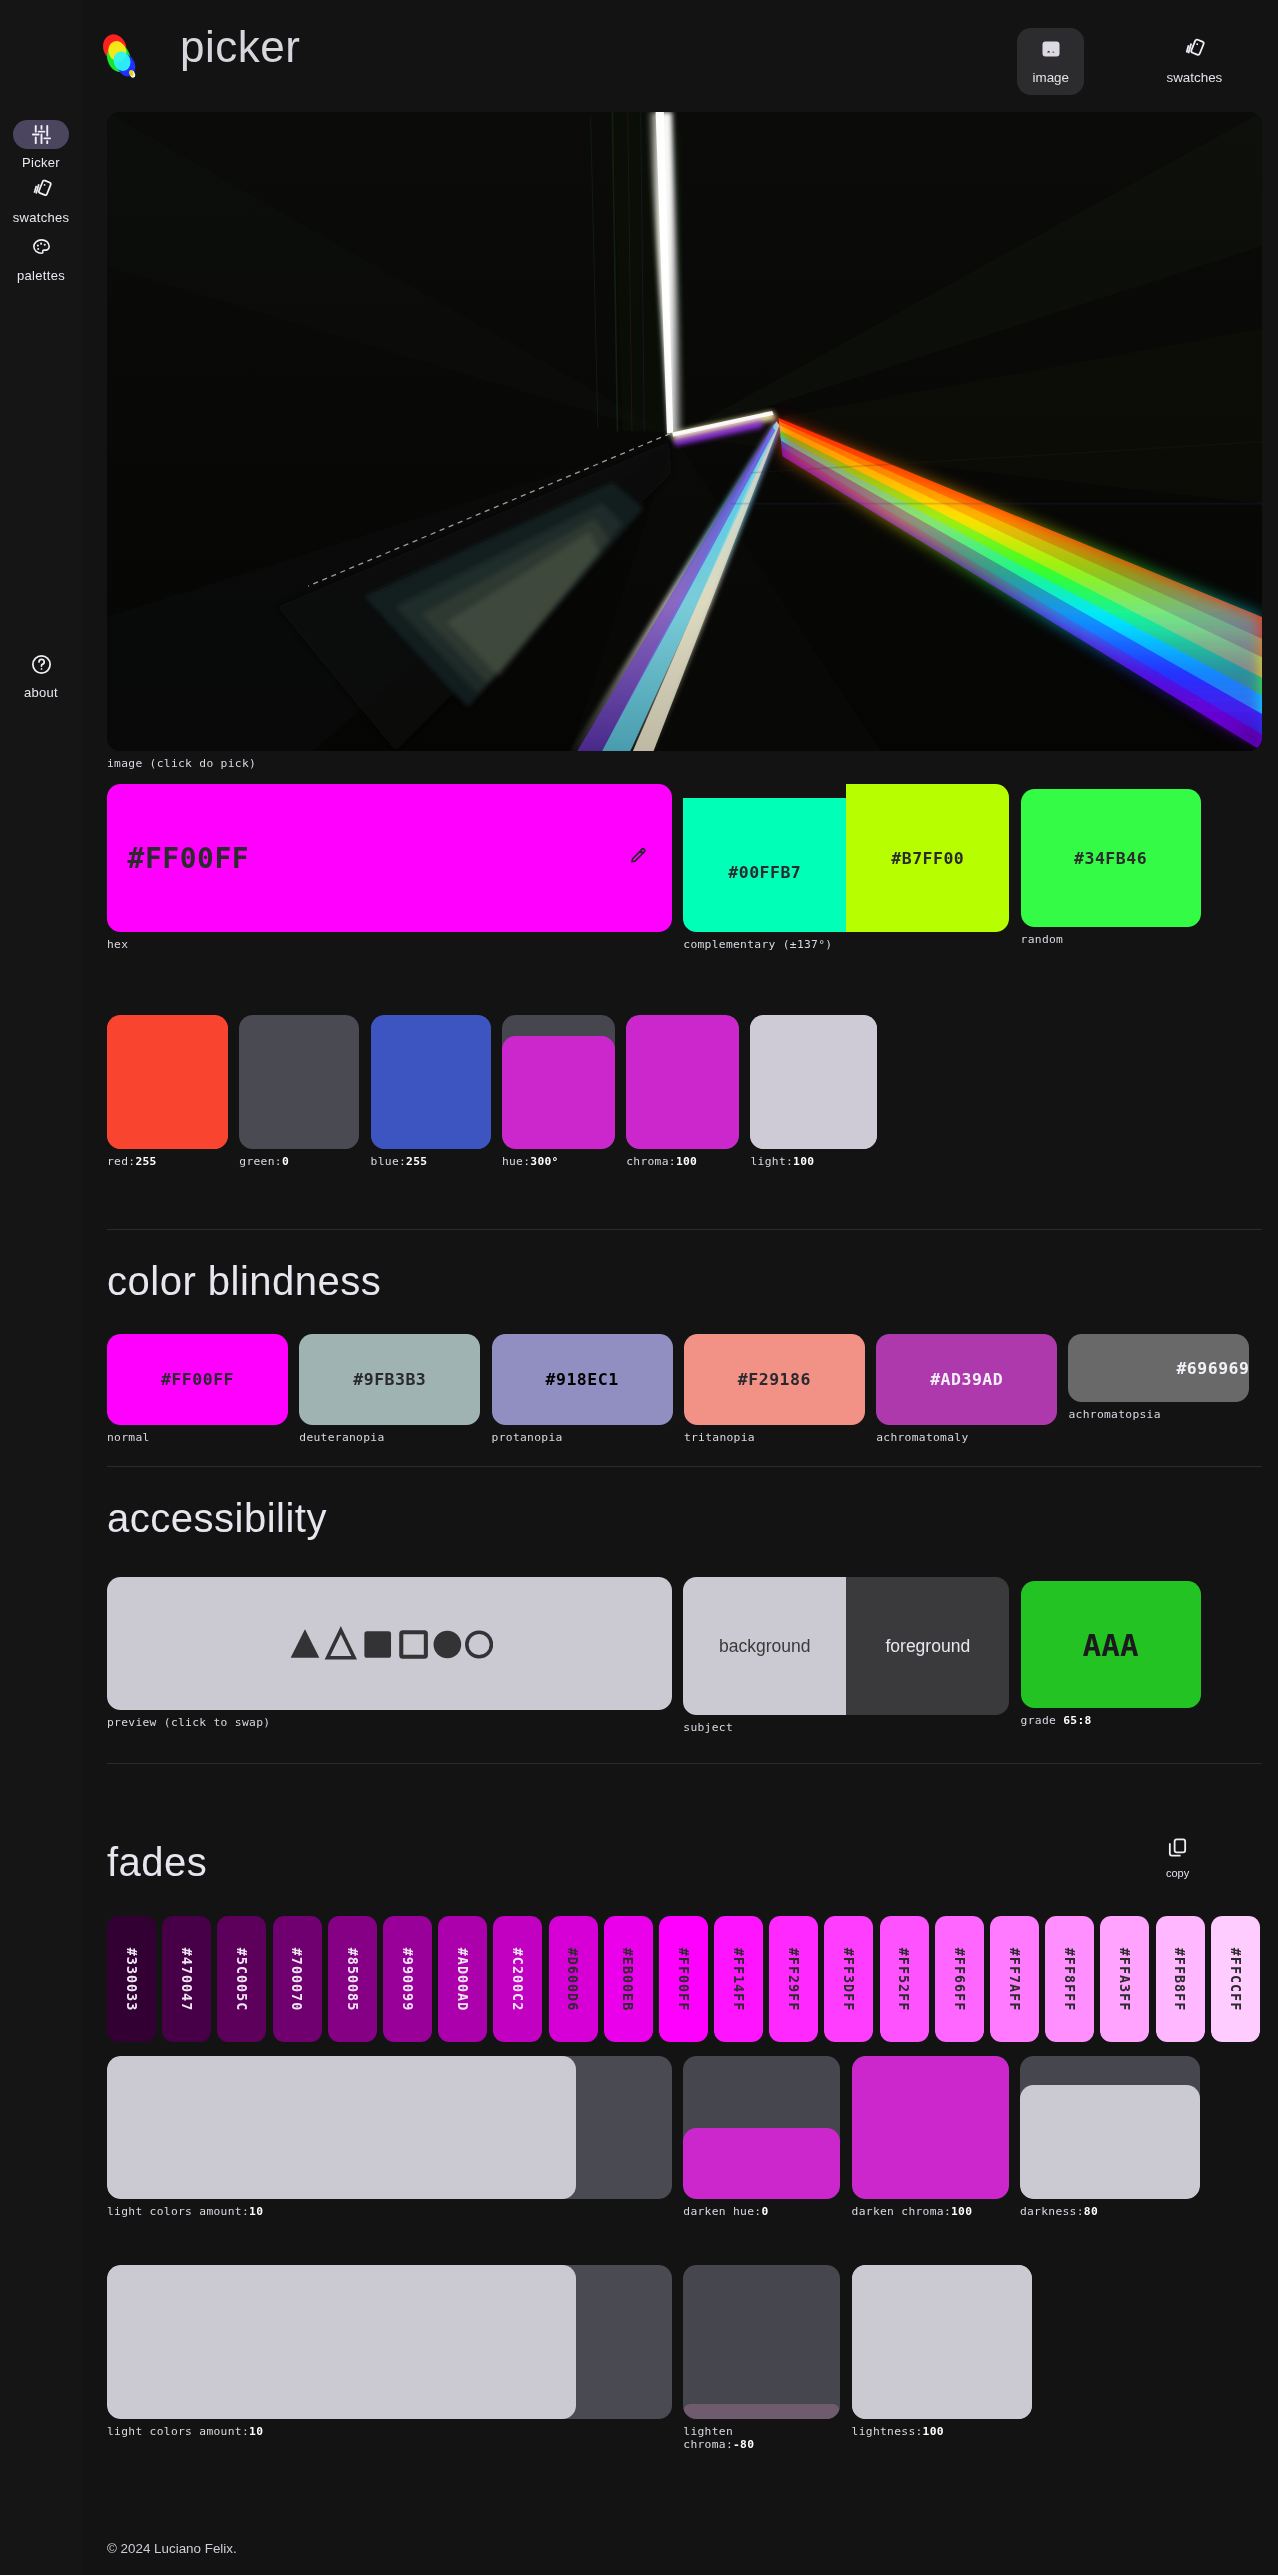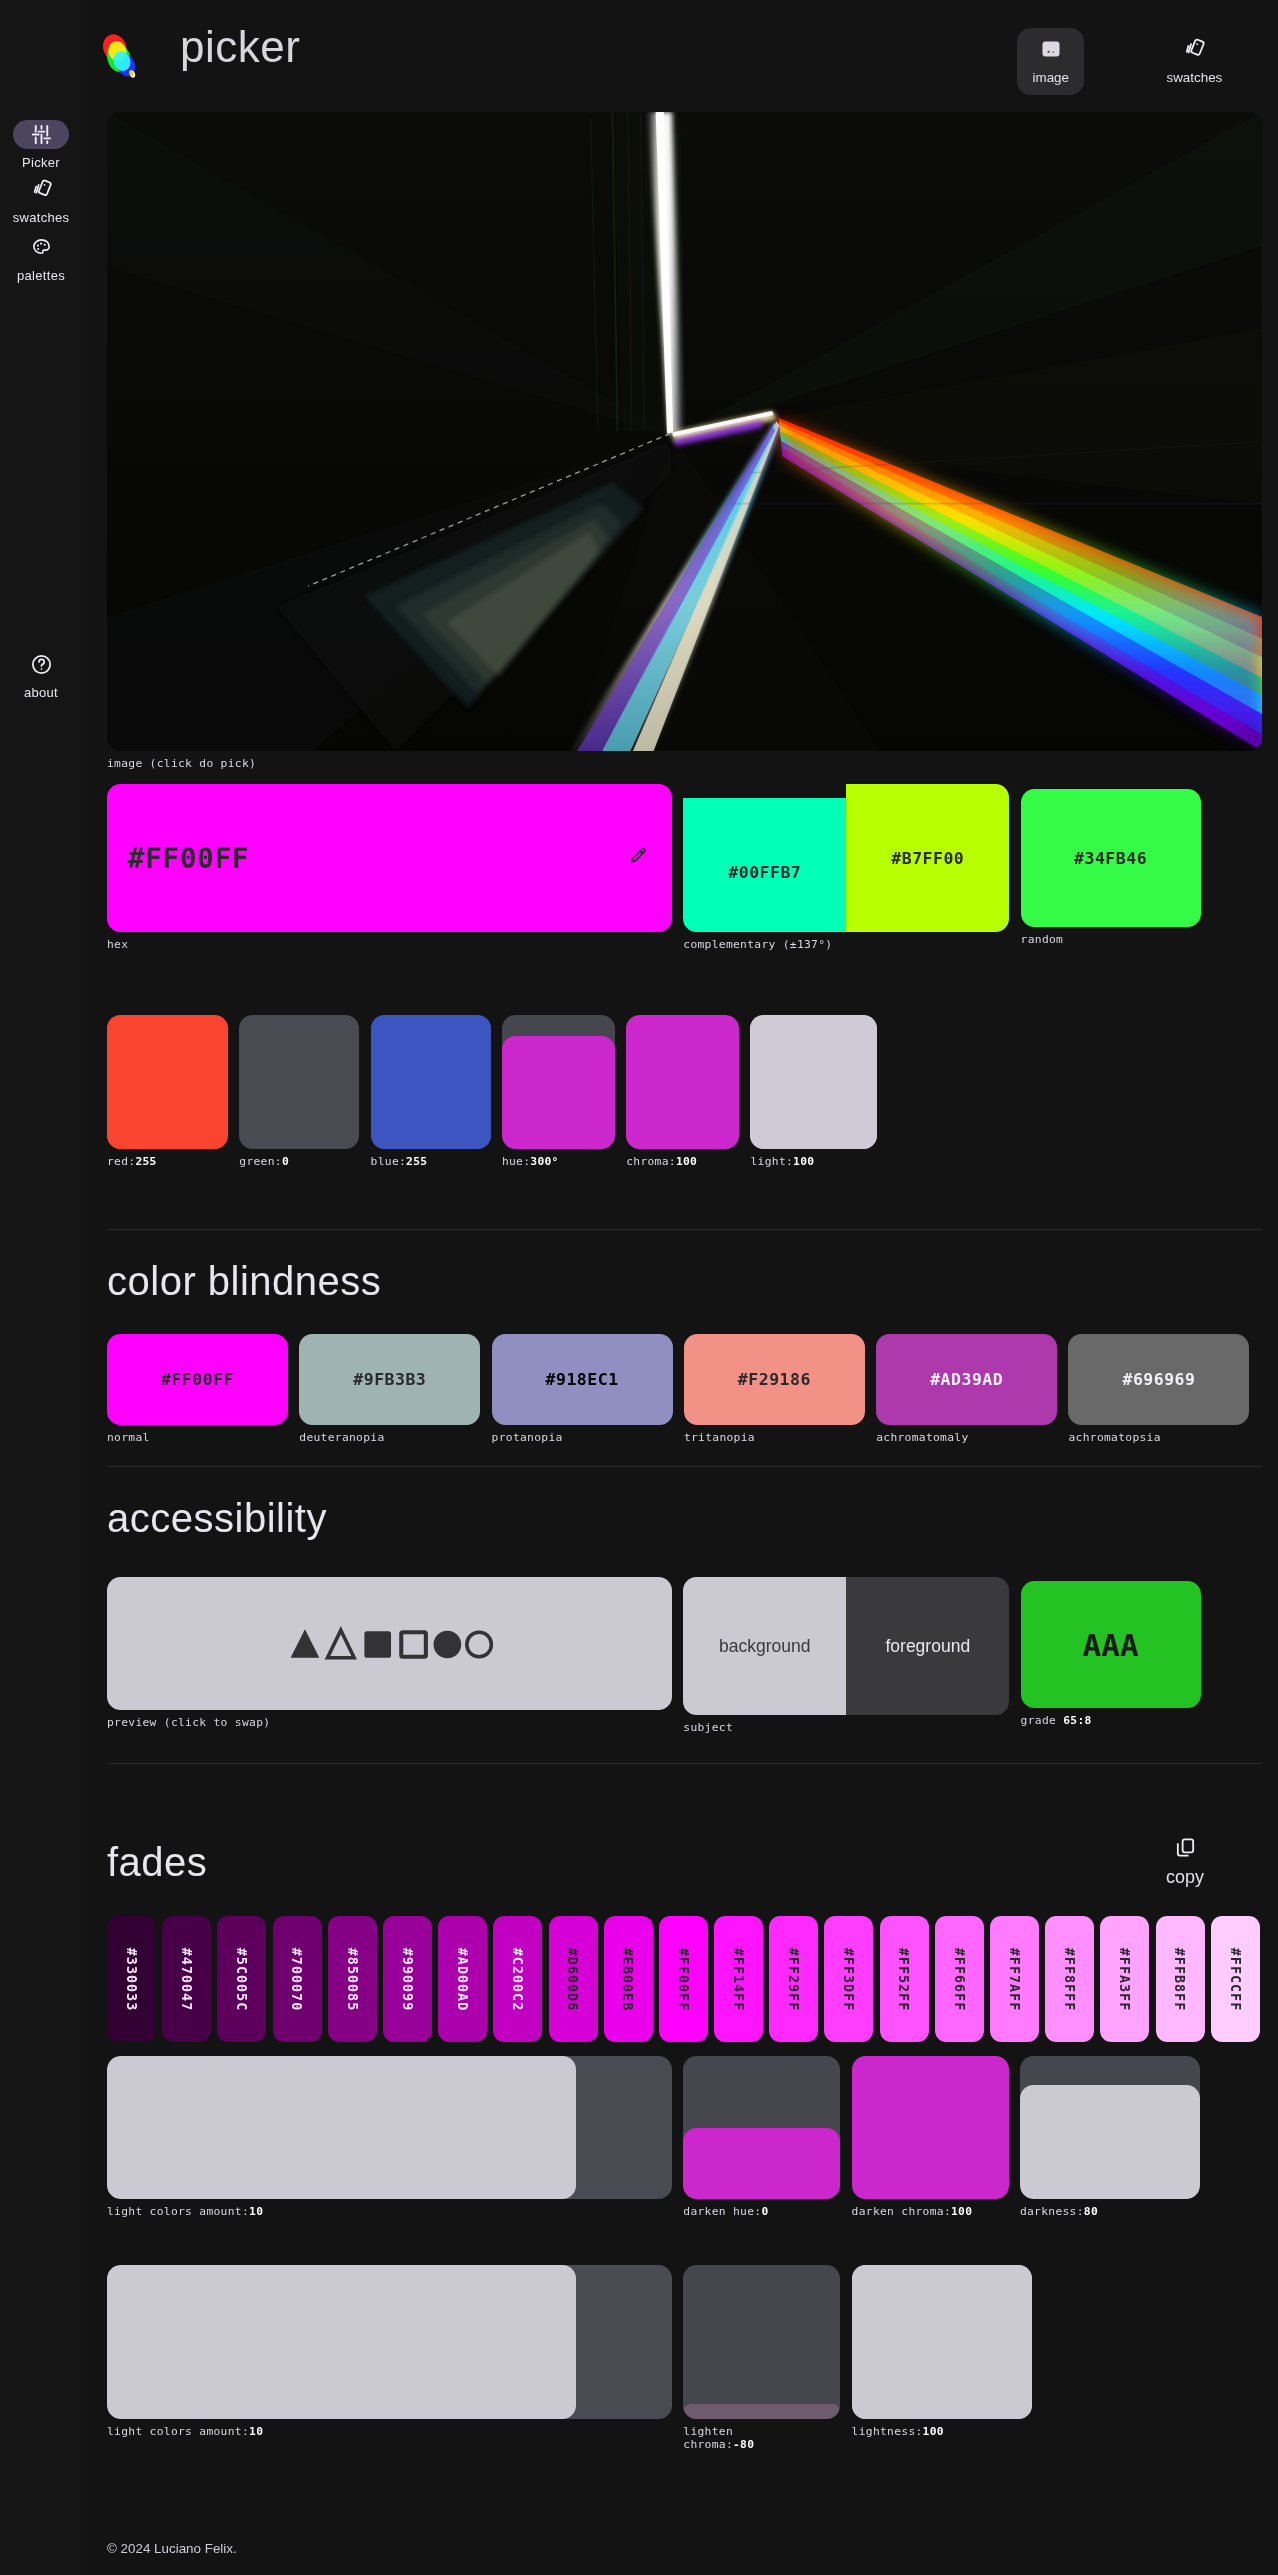--- a/index.html
+++ b/index.html
@@ -412,21 +412,21 @@
         </div>
         <div class="caption">tritanopia</div>
       </div>
       <div class="col">
         <div class="swatch" style="width: 181px; height: 91px; background: rgb(173, 57, 173); justify-content: center;">
           <span class="hexlabel" style="font-size: 16.5px; color: rgb(242, 240, 246);">#AD39AD</span>
         </div>
         <div class="caption">achromatomaly</div>
       </div>
       <div class="col">
-        <div class="swatch" style="width: 181px; height: 91px; background: rgb(105, 105, 105); justify-content: center;">
+        <div class="swatch" style="width: 181px; height: 68px; background: rgb(105, 105, 105); justify-content: flex-end;">
           <span class="hexlabel" style="font-size: 16.5px; color: rgb(242, 240, 246);">#696969</span>
         </div>
         <div class="caption">achromatopsia</div>
       </div>
     </div>
 
   <div class="hr" style="top:1466px"></div>
   <div class="sect-title" style="top:1496px">accessibility</div>
 
   <div class="row" style="top:1577px">
@@ -469,21 +469,21 @@
   <div class="hr" style="top:1763px"></div>
   <div class="sect-title" style="top:1840px">fades</div>
 
   <div style="position:absolute;left:1059px;top:1836px;display:flex;flex-direction:column;align-items:center;gap:6.2px">
     <span>
       <svg width="23" height="23" viewBox="0 0 24 24" fill="none" stroke="#efedf4" stroke-width="1.9" stroke-linejoin="round">
         <rect x="9" y="3.5" width="11" height="13.5" rx="2.2"></rect>
         <path d="M15.2 20.5H6.2a2.2 2.2 0 0 1-2.2-2.2V7.6"></path>
       </svg>
     </span>
-    <span style="font-size:18px;color:#e4e2ea;font-weight:300">copy</span>
+    <span style="font-size:11px;color:#e4e2ea;font-weight:300">copy</span>
   </div>
 
   <div class="row" style="top:1916px;gap:6.2px" id="fadesRow">
       <div class="fade-chip" style="background: rgb(51, 0, 51);">
         <span style="color: rgb(239, 230, 244);">#330033</span>
       </div>
       <div class="fade-chip" style="background: rgb(71, 0, 71);">
         <span style="color: rgb(239, 230, 244);">#470047</span>
       </div>
       <div class="fade-chip" style="background: rgb(92, 0, 92);">

